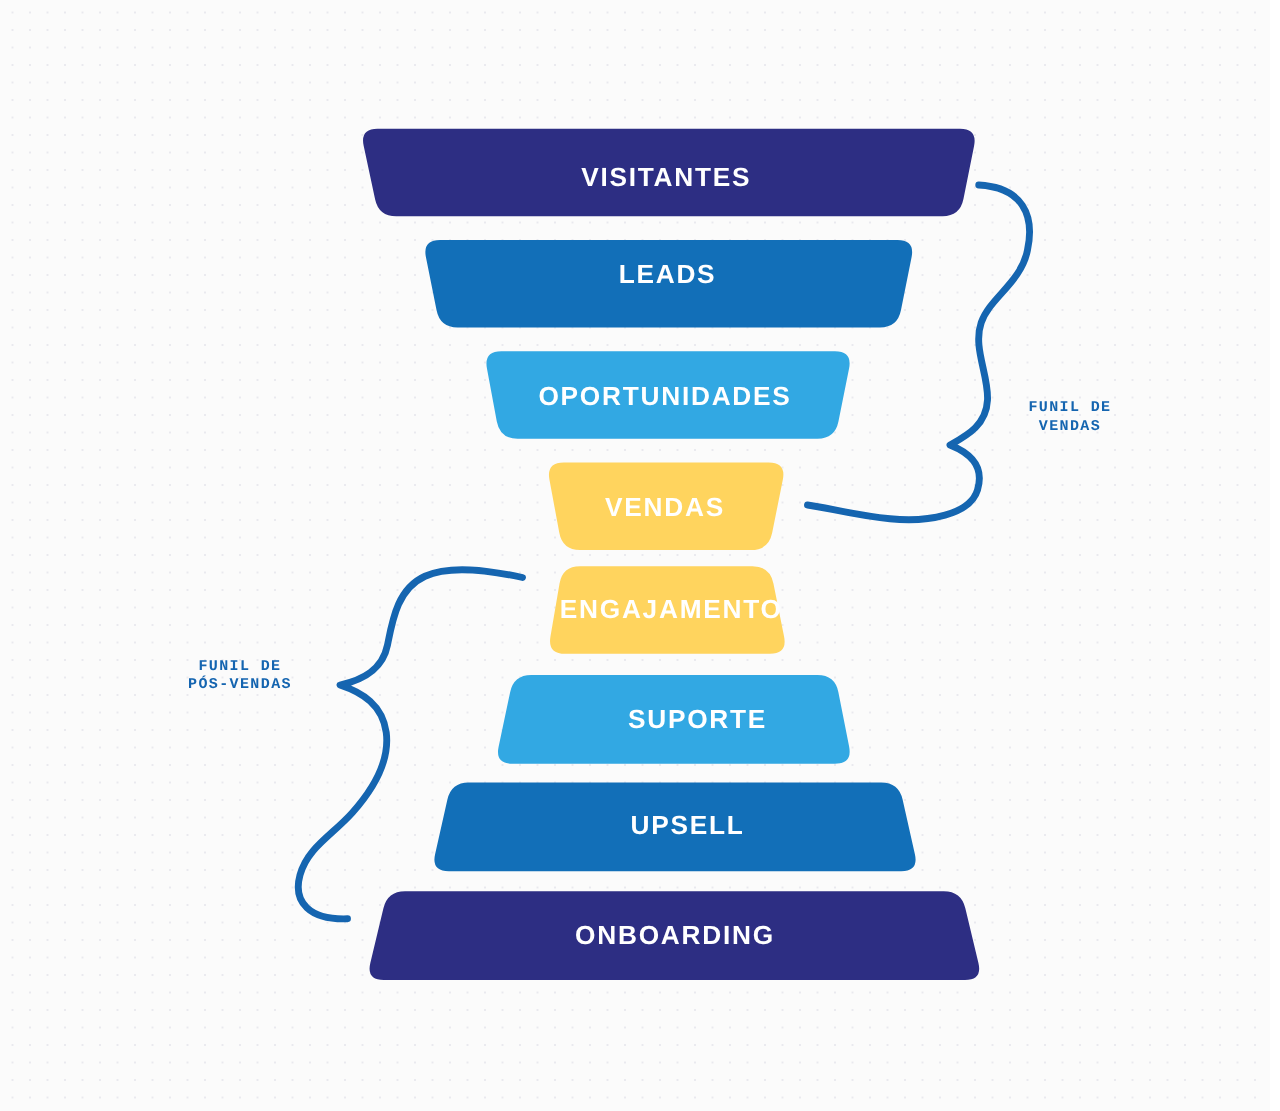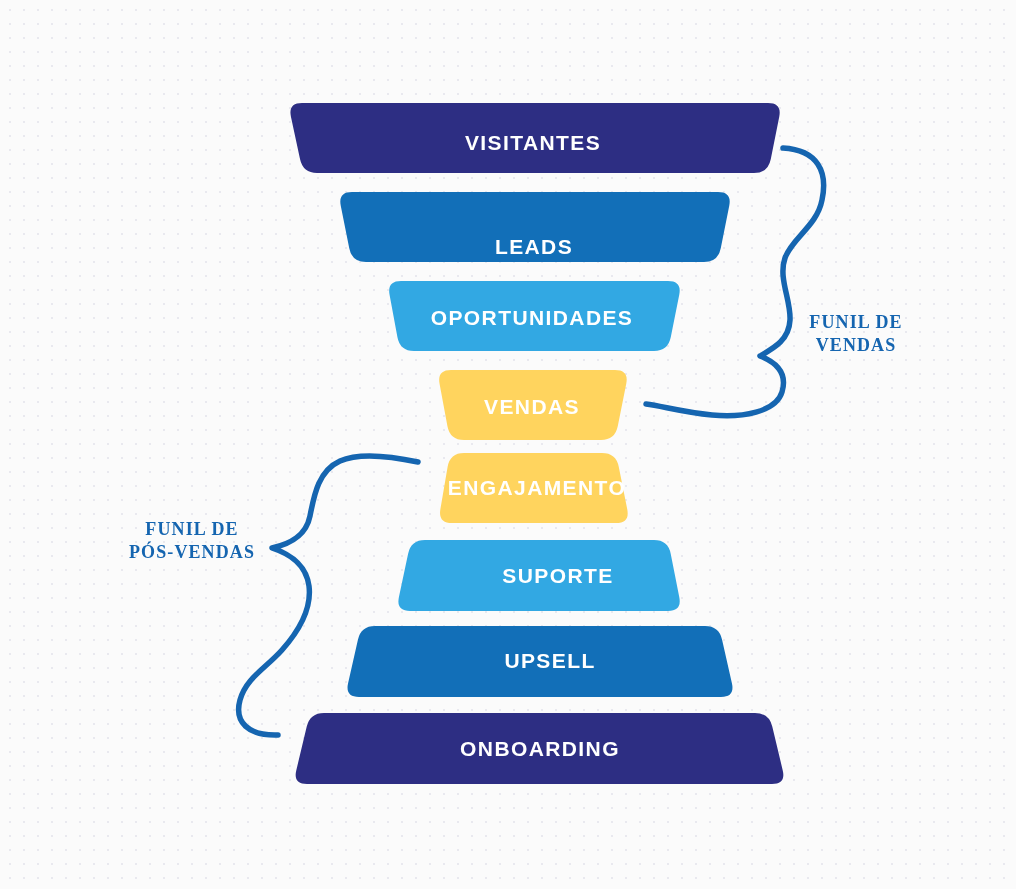--- a/index.html
+++ b/index.html
@@ -34,27 +34,27 @@
     text-align: center;
     white-space: nowrap;
     transform: translate(-50%, -50%);
     pointer-events: none;
     font-family: "Liberation Sans", sans-serif;
   }
   .bracket-label {
     position: absolute;
     color: #1565B0;
     font-weight: bold;
-    font-size: 18px;
+    font-size: 12px;
     letter-spacing: 1.1px;
     line-height: 1.28;
     text-align: center;
     white-space: pre-line;
     transform: translate(-50%, -50%);
-    font-family: Liberation Serif, serif;
+    font-family: Liberation Mono, monospace;
   }
 </style>
 </head>
 <body>
 
 <div id="canvas">
 
   <svg id="funnel-svg" viewBox="0 0 1024 889">
     <g id="bands-group">
         <path d="M 290.93 116.69 Q 288.00 103.00 302.00 103.00 L 768.00 103.00 Q 782.00 103.00 779.25 116.73 L 770.75 159.27 Q 768.00 173.00 754.00 173.00 L 317.00 173.00 Q 303.00 173.00 300.07 159.31 Z" fill="#2D2E83"></path>
@@ -83,21 +83,21 @@
                C 306 536, 290 544, 272 548
                C 290 554, 306 564, 309 586
                C 312 610, 298 632, 282 650
                C 266 668, 246 678, 240 700
                C 234 722, 248 736, 278 735"></path>
     </g>
   </svg>
 
   <div id="band-labels">
       <div class="band-label" style="left: 533px; top: 143px;">VISITANTES</div>
-      <div class="band-label" style="left: 534px; top: 247px;">LEADS</div>
+      <div class="band-label" style="left: 534px; top: 220px;">LEADS</div>
       <div class="band-label" style="left: 532px; top: 318px; text-align: center;">OPORTUNIDADES</div>
       <div class="band-label" style="left: 532px; top: 407px;">VENDAS</div>
       <div class="band-label" style="left: 537px; top: 488px;">ENGAJAMENTO</div>
       <div class="band-label" style="left: 558px; top: 576px;">SUPORTE</div>
       <div class="band-label" style="left: 538px; top: 661px; margin-left: 12px;">UPSELL</div>
       <div class="band-label" style="left: 540px; top: 749px;">ONBOARDING</div>
     </div>
   <div id="bracket-labels">
       <div class="bracket-label" style="left: 856px; top: 334px; color: rgb(21, 101, 176);">FUNIL DE
 VENDAS</div>

